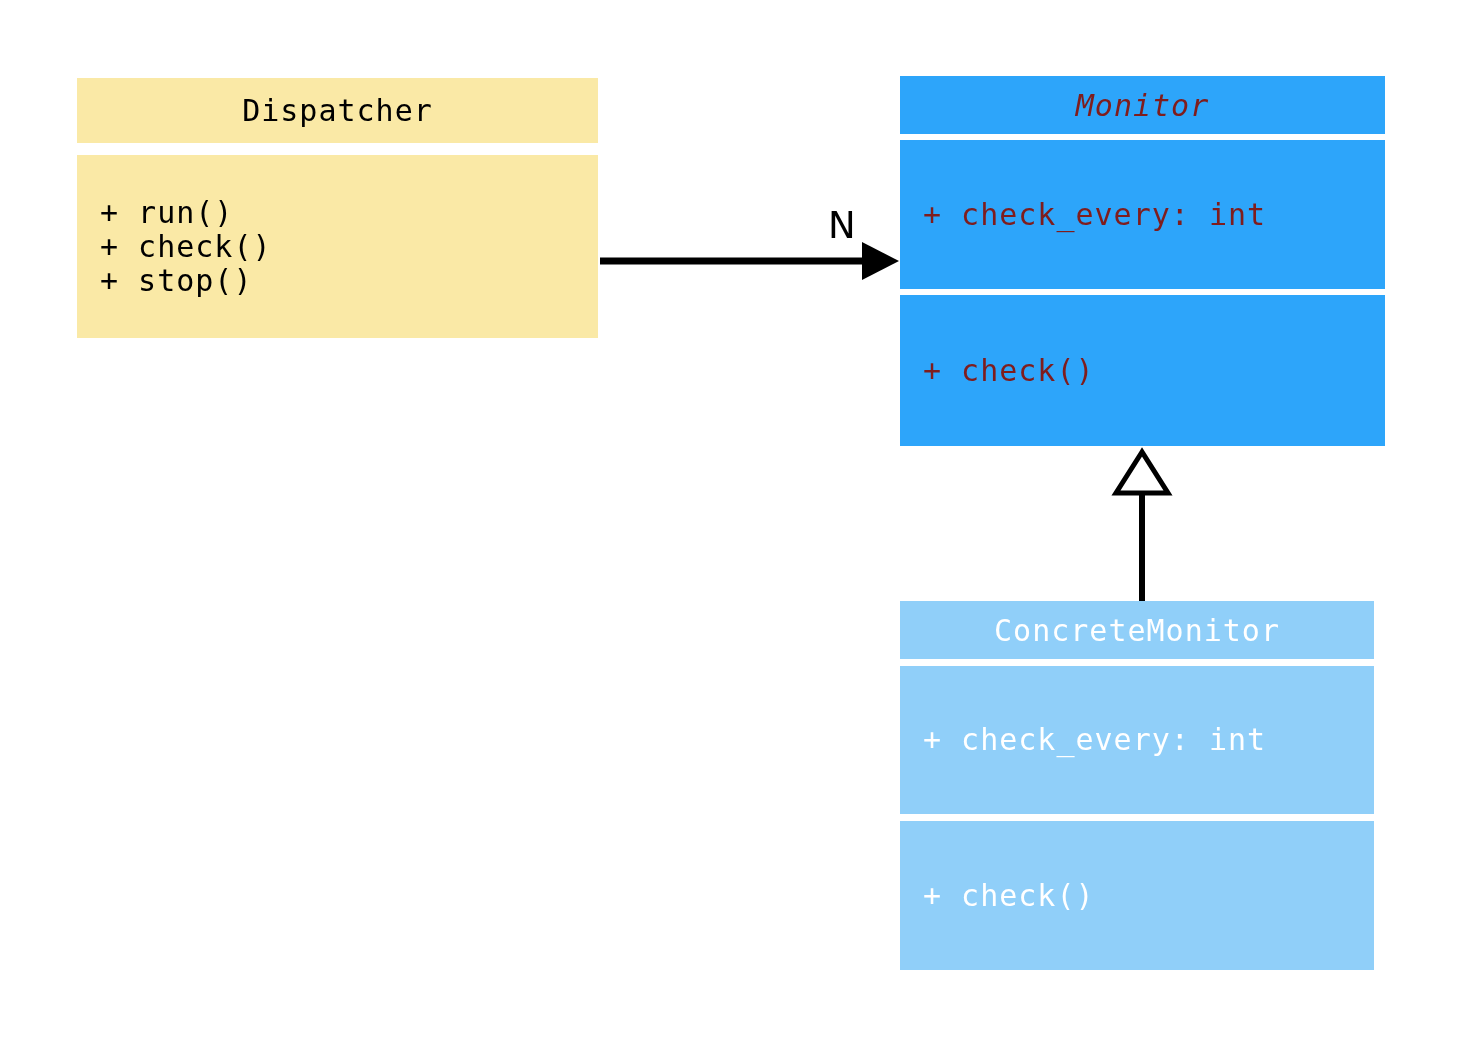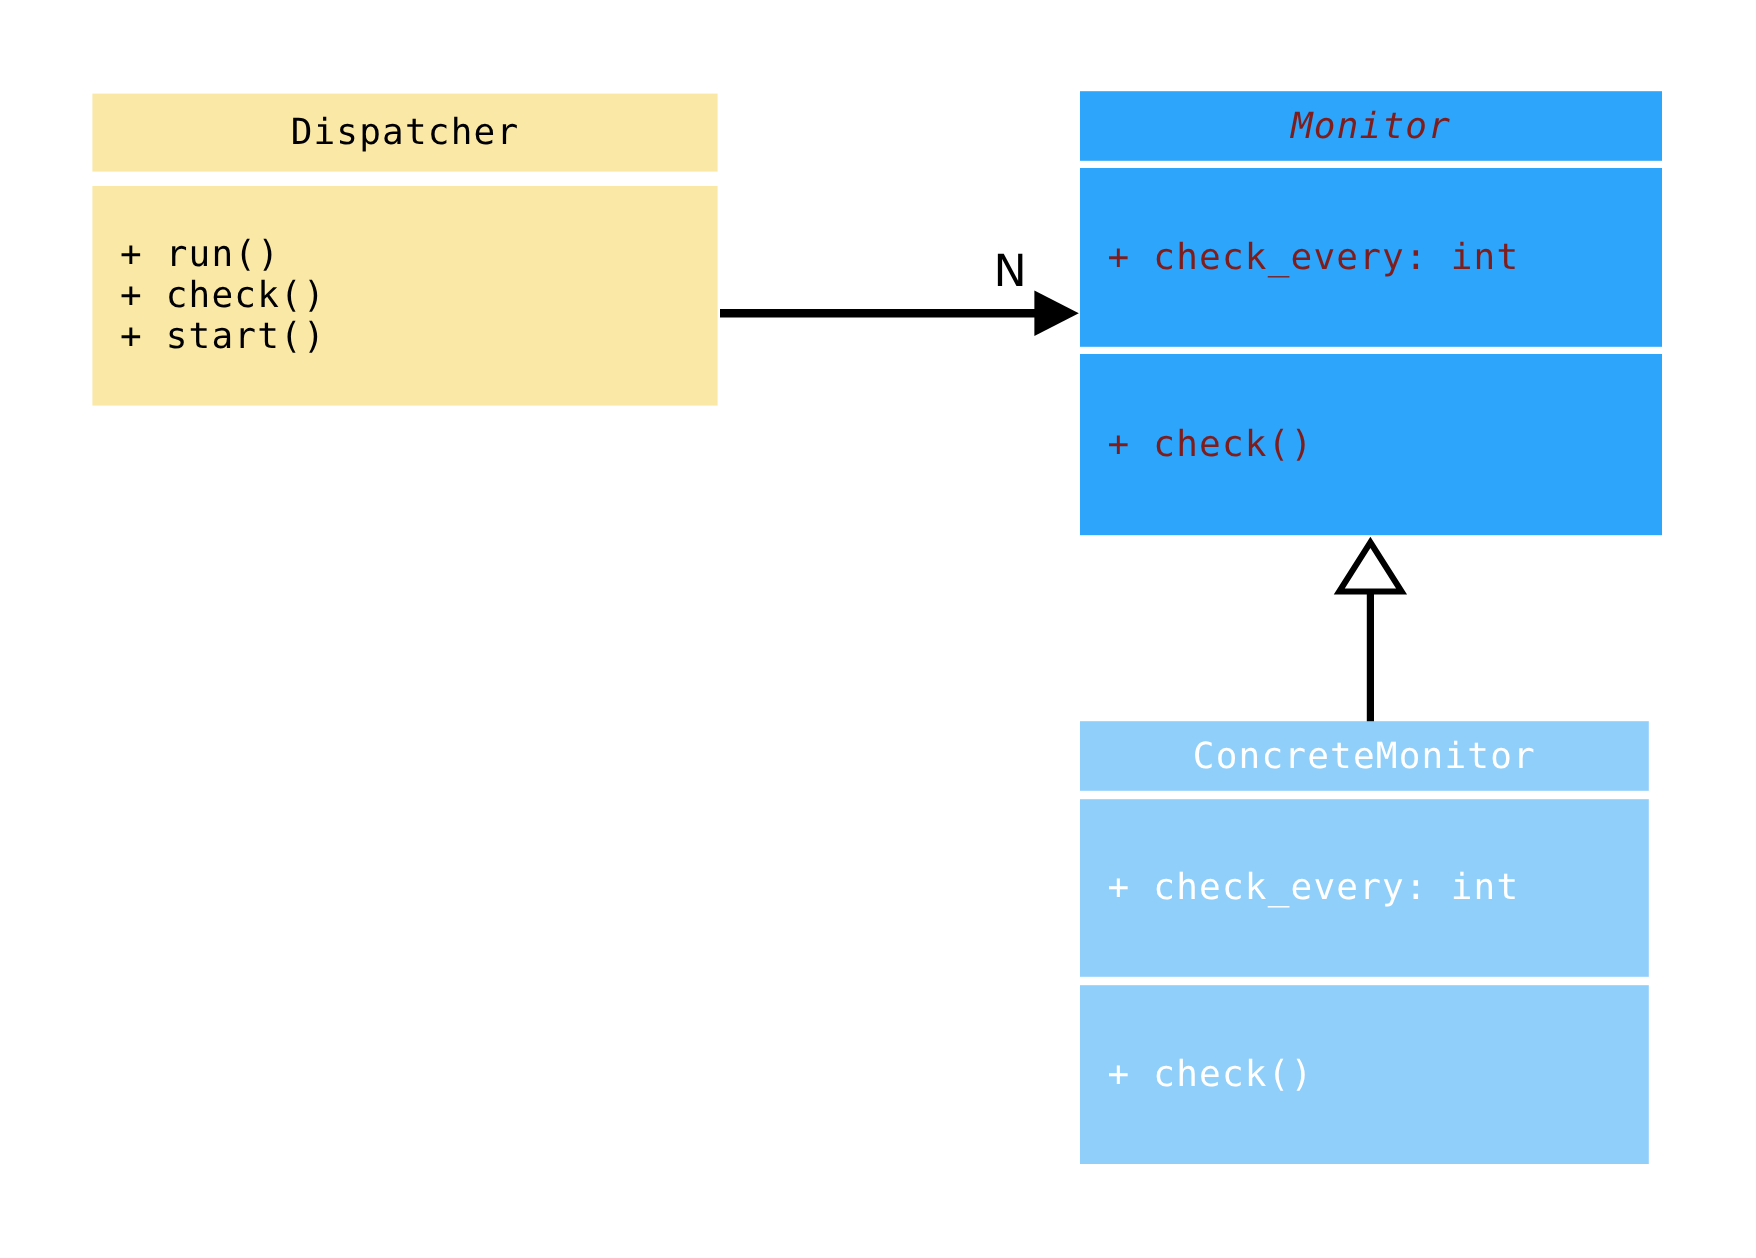--- a/index.html
+++ b/index.html
@@ -86,21 +86,21 @@
 
   <div class="uml-class" id="cls-dispatcher">
     <div class="uml-row uml-title t">
       <span>Dispatcher</span>
     </div>
     <div class="row-gap"></div>
     <div class="row-gap"></div>
     <div class="uml-row uml-members m">
       <span>+ run()</span>
       <span>+ check()</span>
-      <span>+ start()</span>
+      <span>+ stop()</span>
     </div>
   </div>
 
   <div class="uml-class" id="cls-monitor">
     <div class="uml-row uml-title t">
       <span>Monitor</span>
     </div>
     <div class="row-gap"></div>
     <div class="uml-row uml-members a">
       <span>+ check_every: int</span>

